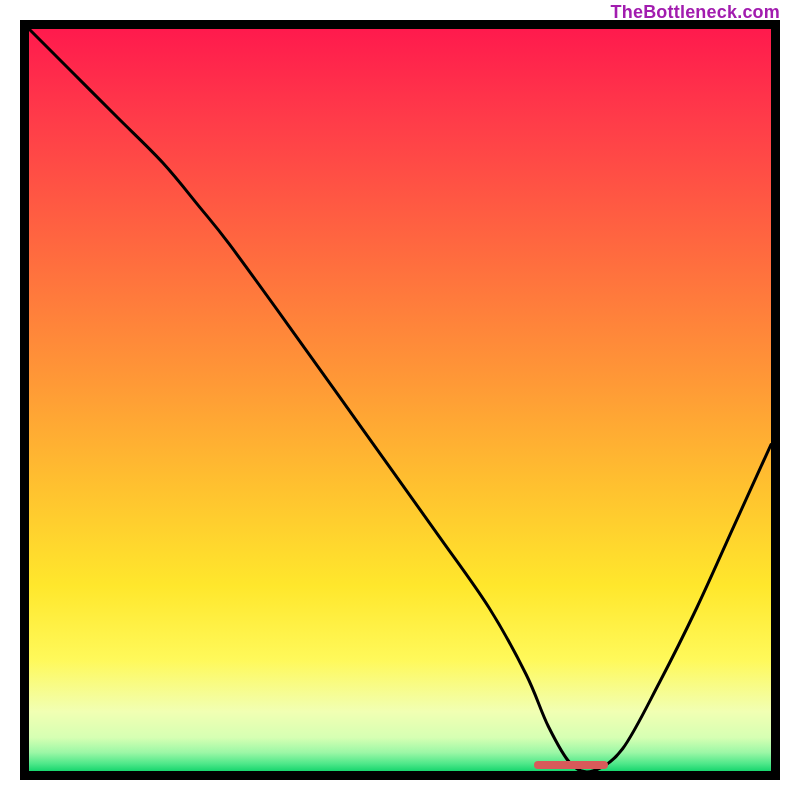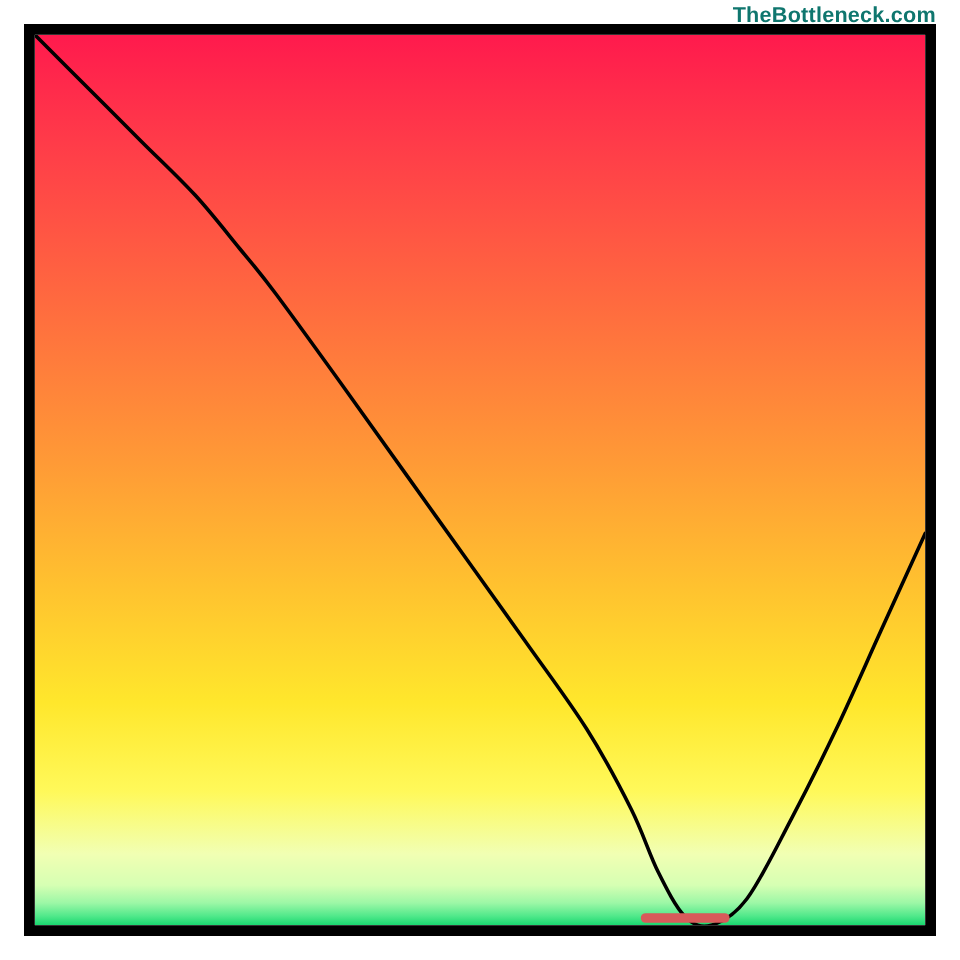--- a/index.html
+++ b/index.html
@@ -25,21 +25,21 @@
     width: 100%;
     height: 100%;
   }
   .watermark {
     position: absolute;
     top: 2px;
     right: 20px;
     font-family: Arial, Helvetica, sans-serif;
     font-size: 18px;
     font-weight: bold;
-    color: #0f766e;
+    color: #a21caf;
     letter-spacing: 0.2px;
   }
   svg.curve {
     position: absolute;
     left: 0;
     top: 0;
     width: 100%;
     height: 100%;
     pointer-events: none;
   }

